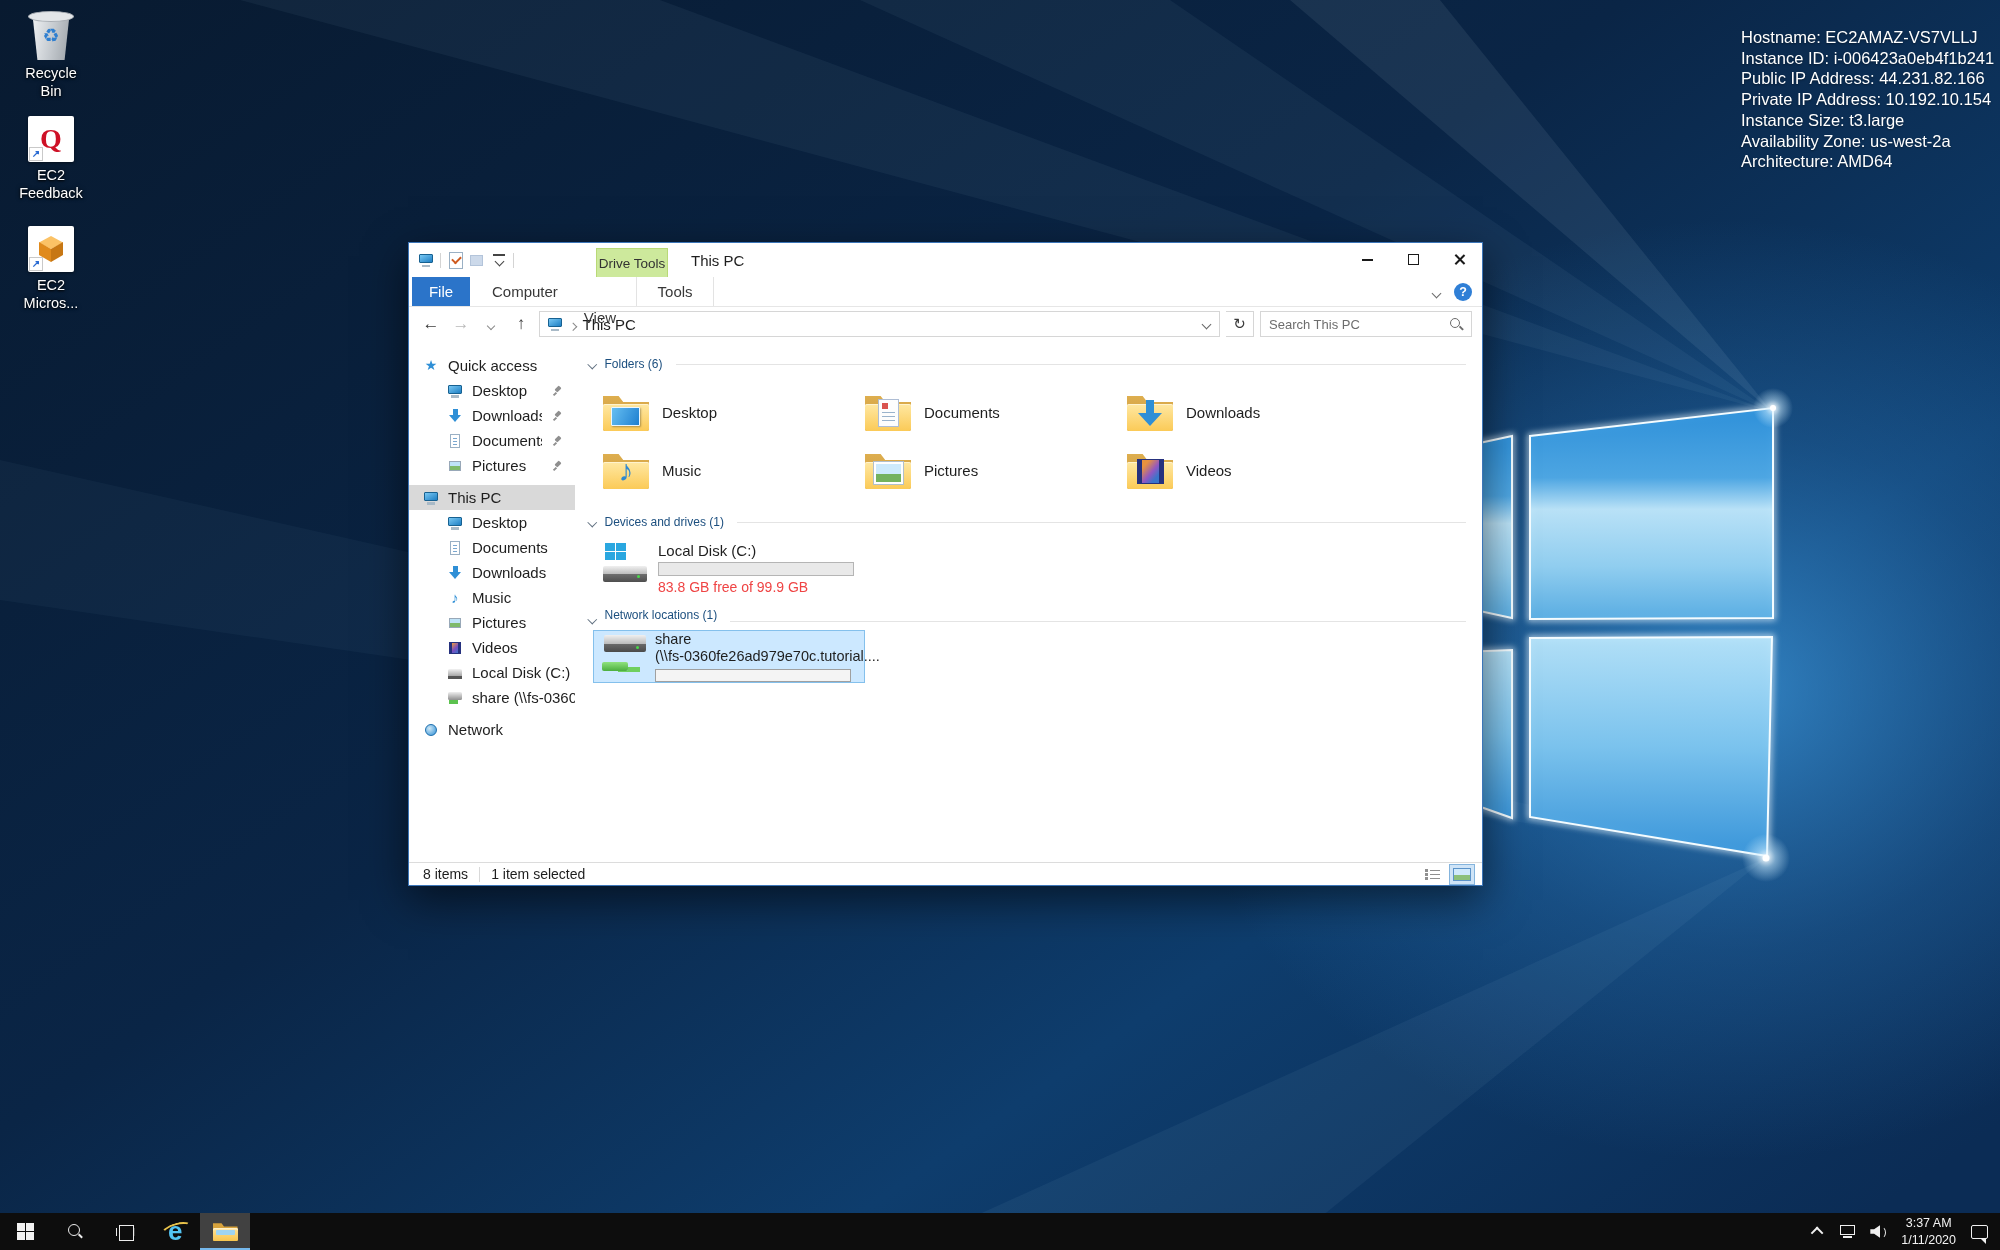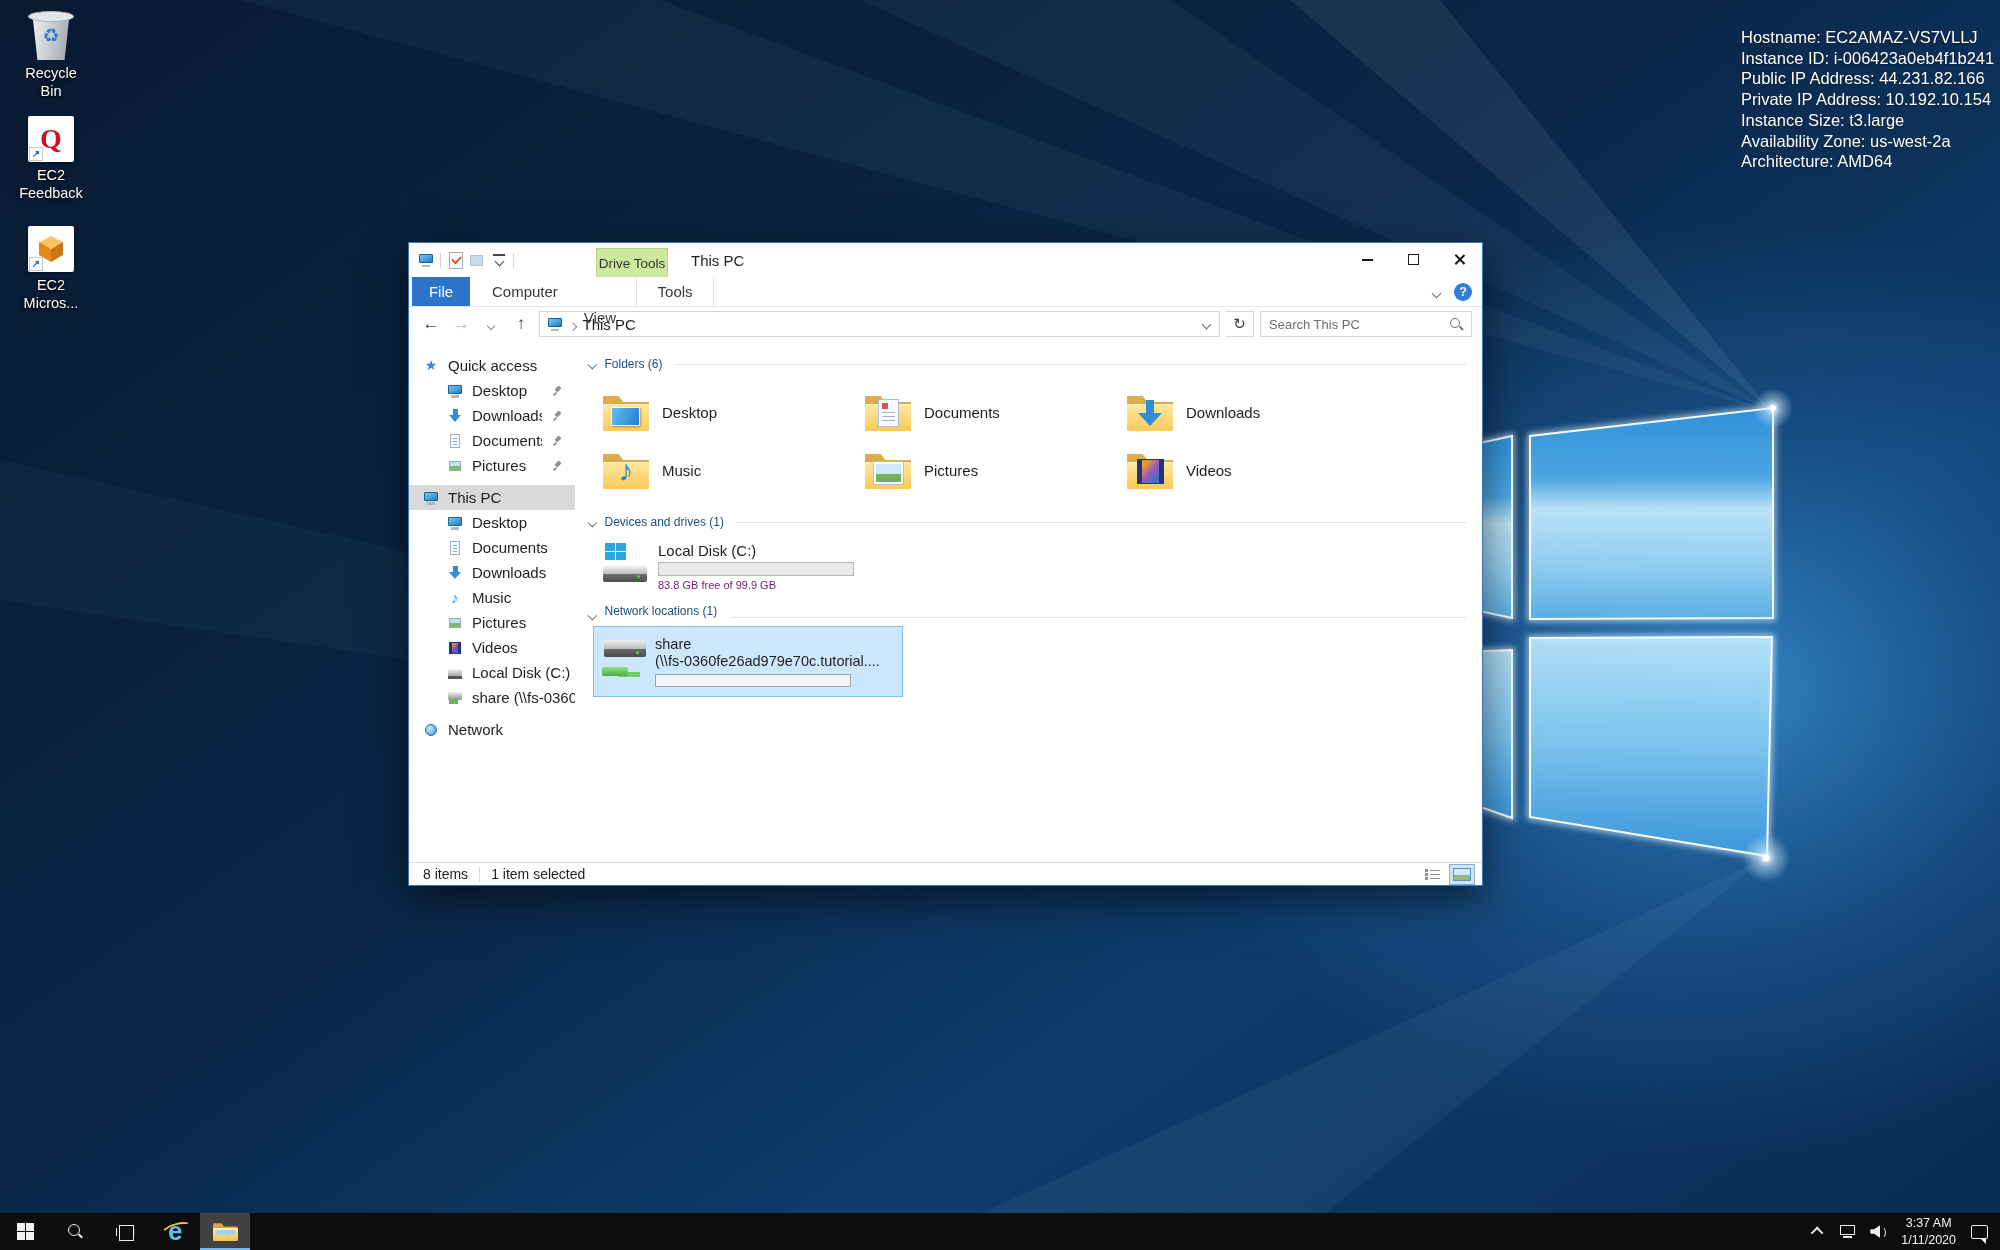--- a/index.html
+++ b/index.html
@@ -185,23 +185,23 @@
     background:linear-gradient(#f0f0f0,#bdbdbd 50%,#6a6a6a 52%,#4a4a4a); }
   .netdrive-lg::after { content:""; position:absolute; left:2px; bottom:4px; width:26px; height:9px; border-radius:2px;
     background:linear-gradient(#8fe27e,#4cae3f); box-shadow:14px 3px 0 -2px #6fcf5e; }
   .netdrive-lg .led { right:7px; bottom:26px; }
 
   .drive-tile { display:flex; gap:9px; margin-top:6px; margin-left:8px; padding:3px 6px; width:272px; }
   .drive-info { display:flex; flex-direction:column; }
   .drive-name { font-size:15px; color:#1e1e1e; margin-bottom:3px; }
   .pbar { width:196px; height:14px; border:1px solid #b5b5b5; background:#e9e9e9; }
   .pbar .fill { height:100%; background:linear-gradient(#54b9e8,#1f8ece); }
-  .drive-free { font-size:11px; color:#701a75; margin-top:3px; }
-
-  .share-tile { display:flex; gap:9px; margin-top:8px; margin-left:4px; padding:9px 6px; width:310px;
+  .drive-free { font-size:14px; color:#ef4444; margin-top:3px; }
+
+  .share-tile { display:flex; gap:9px; margin-top:8px; margin-left:4px; padding:0 6px; width:272px;
     background:#cce8ff; border:1px solid #84c0ec; }
   .share-info { display:flex; flex-direction:column; }
   .share-name, .share-path { font-size:14.5px; color:#1e1e1e; line-height:17px; white-space:nowrap; }
   .pbar-empty { width:196px; height:13px; border:1px solid #a0a0a0; background:#f4f4f4; margin-top:4px; }
 
   
   .statusbar { height:23px; border-top:1px solid #dcdcdc; display:flex; align-items:center;
     padding:0 8px 0 14px; font-size:14px; color:#1e1e1e; flex:none; }
   .sb-sep { width:1px; height:15px; background:#d9d9d9; margin:0 11px; }
   .sb-right { margin-left:auto; display:flex; align-items:center; gap:6px; }

